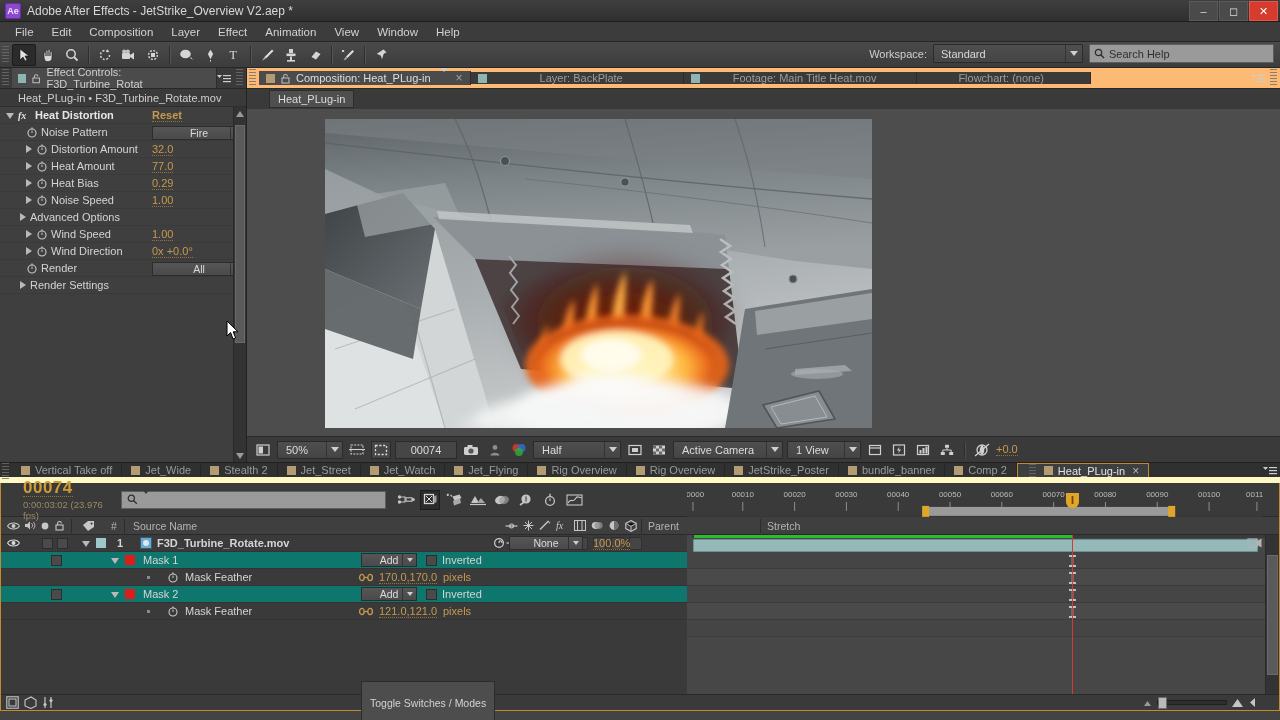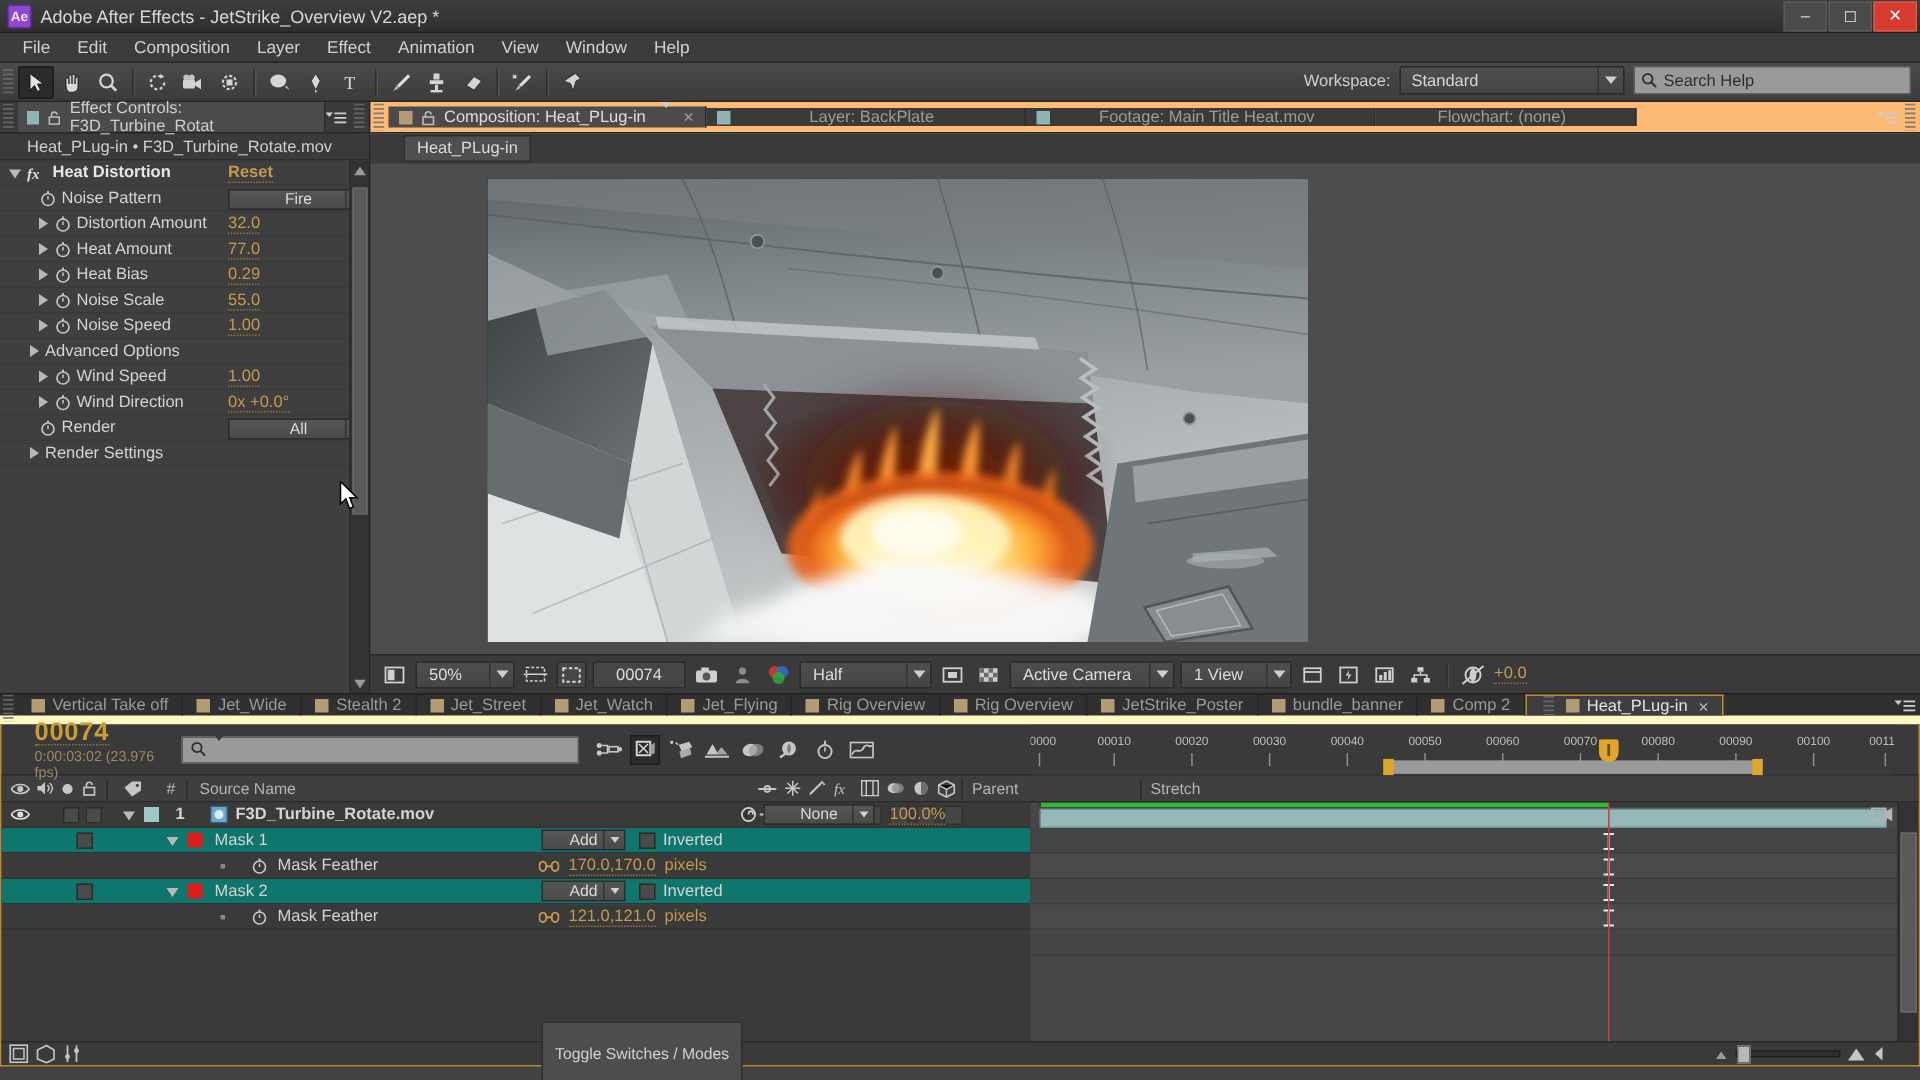--- a/index.html
+++ b/index.html
@@ -427,30 +427,20 @@
             <i class="tri"></i>
             <svg class="stopwatch" viewBox="0 0 12 12">
                 <circle cx="6" cy="7" r="4" fill="none" stroke="#c9c9c9" stroke-width="1.1"></circle>
                 <line x1="6" y1="7" x2="6" y2="4.6" stroke="#c9c9c9" stroke-width="1"></line>
                 <line x1="6" y1="1.4" x2="6" y2="3" stroke="#c9c9c9" stroke-width="1.2"></line>
               </svg>
             <span class="prop-name">Heat Bias</span>
             <span class="prop-val">0.29</span>
           </div>
 
-          <div class="ec-row" style="padding-left:26px;">
-            <i class="tri"></i>
-            <svg class="stopwatch" viewBox="0 0 12 12">
-                <circle cx="6" cy="7" r="4" fill="none" stroke="#c9c9c9" stroke-width="1.1"></circle>
-                <line x1="6" y1="7" x2="6" y2="4.6" stroke="#c9c9c9" stroke-width="1"></line>
-                <line x1="6" y1="1.4" x2="6" y2="3" stroke="#c9c9c9" stroke-width="1.2"></line>
-              </svg>
-            <span class="prop-name">Noise Scale</span>
-            <span class="prop-val">55.0</span>
-          </div>
 
           <div class="ec-row" style="padding-left:26px;">
             <i class="tri"></i>
             <svg class="stopwatch" viewBox="0 0 12 12">
                 <circle cx="6" cy="7" r="4" fill="none" stroke="#c9c9c9" stroke-width="1.1"></circle>
                 <line x1="6" y1="7" x2="6" y2="4.6" stroke="#c9c9c9" stroke-width="1"></line>
                 <line x1="6" y1="1.4" x2="6" y2="3" stroke="#c9c9c9" stroke-width="1.2"></line>
               </svg>
             <span class="prop-name">Noise Speed</span>
             <span class="prop-val">1.00</span>

